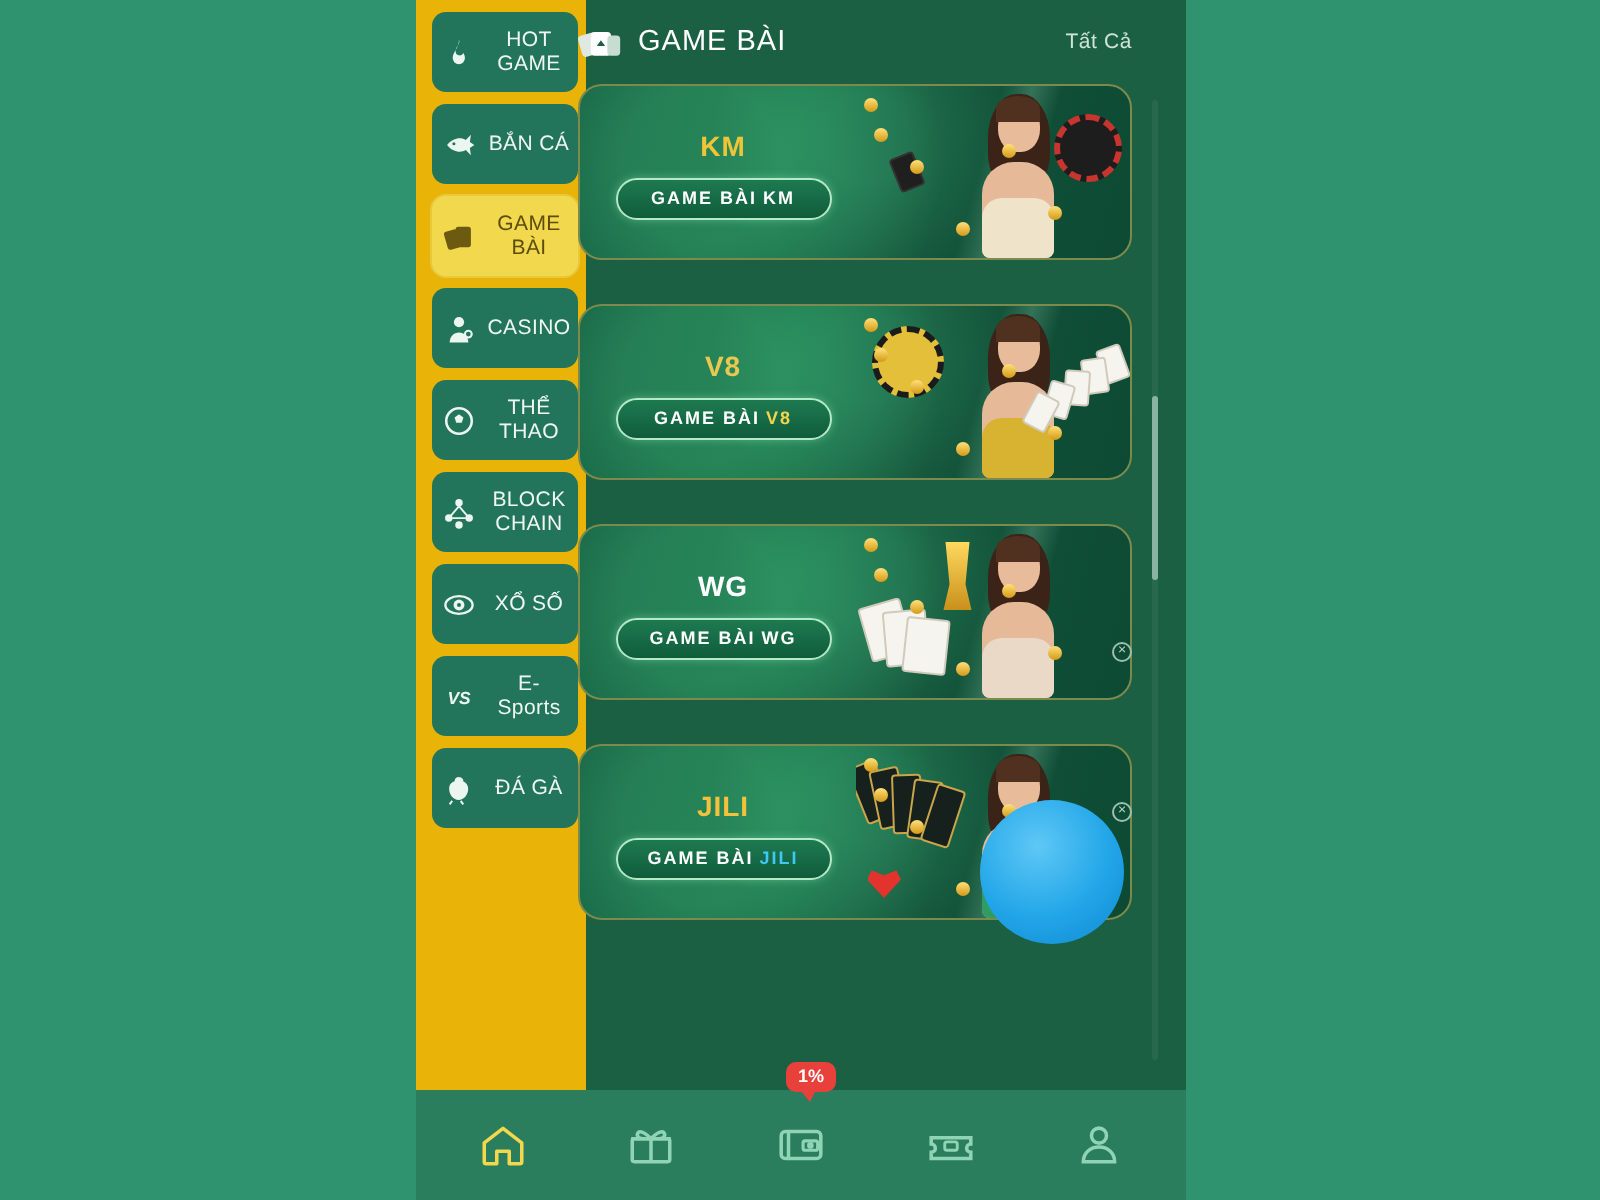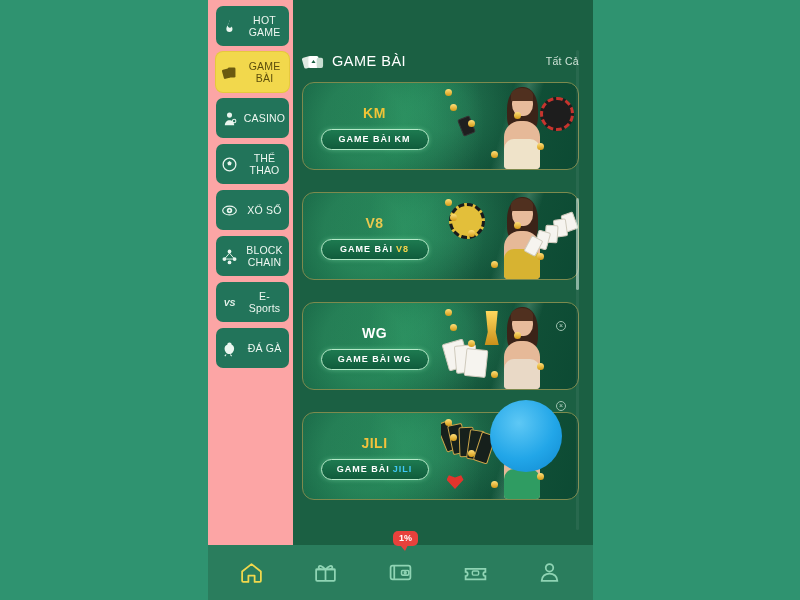--- a/index.html
+++ b/index.html
@@ -23,21 +23,21 @@
     background: #1b6043;
     overflow: hidden;
   }
 
   
   .sidebar {
     position: absolute;
     left: 0; top: 0;
     width: 85px; height: 545px;
     padding: 6px 0 0 8px;
-    background: #fca5a5;
+    background: #eab308;
     overflow: hidden;
   }
   .side-item {
     width: 73px; height: 40px;
     margin-bottom: 6px;
     background: #22745a;
     border-radius: 7px;
     display: flex;
     align-items: center;
     justify-content: flex-start;
@@ -65,24 +65,23 @@
     line-height: 12px;
     color: #eef7f1;
     letter-spacing: .2px;
     padding-right: 2px;
   }
   .side-item.active .side-lbl { color: #5c4d0c; }
 
   
   .main {
     position: absolute;
-    left: 85px; top: 0;
+    left: 72px; top: 0;
     width: 300px; height: 501px;
     overflow: hidden;
-    margin-top: 40px;
   }
   .main-head {
     height: 42px;
     display: flex;
     align-items: center;
     padding: 0 14px 0 9px;
     gap: 8px;
   }
   .head-ico { width: 22px; height: 16px; display: block; }
   .head-title {
@@ -380,20 +379,29 @@
 
     <div class="sidebar" id="sidebar">
         <div class="side-item">
           <span class="side-ico">
             <svg viewBox="0 0 20 20" width="17" height="17">
               <path d="M10 2c1 3-2 4-2 7a2.4 2.4 0 0 0 4.6 1c.6 1 .9 2 .9 3a3.6 3.6 0 0 1-7.2 0c0-4 3.7-5.5 3.7-11z" fill="#eaf6ef"></path>
             </svg>
           </span>
           <span class="side-lbl"><span>HOT</span><br><span>GAME</span></span>
         </div>
+        <div class="side-item">
+          <span class="side-ico">
+            <svg viewBox="0 0 20 20" width="17" height="17">
+              <path d="M3 10c3-4 8-5 11-3l3-3-.6 4.3L19 10l-2.6 1.7.6 4.3-3-3c-3 2-8 1-11-3z" fill="#eaf6ef"></path>
+              <circle cx="7" cy="9.3" r=".9" fill="#22745a"></circle>
+            </svg>
+          </span>
+          <span class="side-lbl"><span>BẮN CÁ</span></span>
+        </div>
         <div class="side-item active">
           <span class="side-ico">
             <svg viewBox="0 0 20 20" width="17" height="17">
               <rect x="2" y="6" width="8" height="11" rx="1.6" fill="#6b5a10" transform="rotate(-16 6 11)"></rect>
               <rect x="8" y="4" width="9" height="12" rx="1.6" fill="#6b5a10"></rect>
               <path d="M12.5 7 l2 2.8h-4z" fill="#6b5a10"></path>
             </svg>
           </span>
           <span class="side-lbl"><span>GAME</span><br><span>BÀI</span></span>
         </div>
@@ -408,42 +416,42 @@
           <span class="side-lbl"><span>CASINO</span></span>
         </div>
         <div class="side-item">
           <span class="side-ico">
             <svg viewBox="0 0 20 20" width="17" height="17">
               <circle cx="10" cy="10" r="7.5" fill="none" stroke="#eaf6ef" stroke-width="1.5"></circle>
               <path d="M10 6l2.6 1.9-1 3.1h-3.2l-1-3.1z" fill="#eaf6ef"></path>
             </svg>
           </span>
           <span class="side-lbl"><span>THỂ</span><br><span>THAO</span></span>
-        </div>
-        <div class="side-item">
-          <span class="side-ico">
-            <svg viewBox="0 0 20 20" width="17" height="17">
-              <ellipse cx="10" cy="10" rx="8" ry="5.2" fill="none" stroke="#eaf6ef" stroke-width="1.4"></ellipse>
-              <circle cx="10" cy="10" r="3.2" fill="#eaf6ef"></circle>
-              <circle cx="10" cy="10" r="1.2" fill="#22745a"></circle>
-            </svg>
-          </span>
-          <span class="side-lbl"><span>XỔ SỐ</span></span>
         </div>
         <div class="side-item">
           <span class="side-ico">
             <svg viewBox="0 0 20 20" width="17" height="17">
               <circle cx="10" cy="4" r="2.2" fill="#eaf6ef"></circle>
               <circle cx="4" cy="13" r="2.2" fill="#eaf6ef"></circle>
               <circle cx="16" cy="13" r="2.2" fill="#eaf6ef"></circle>
               <circle cx="10" cy="17" r="2.2" fill="#eaf6ef"></circle>
               <path d="M10 6l-6 7M10 6l6 7M6 13h8" stroke="#eaf6ef" stroke-width="1.1" fill="none"></path>
             </svg>
           </span>
           <span class="side-lbl"><span>BLOCK</span><br><span>CHAIN</span></span>
+        </div>
+        <div class="side-item">
+          <span class="side-ico">
+            <svg viewBox="0 0 20 20" width="17" height="17">
+              <ellipse cx="10" cy="10" rx="8" ry="5.2" fill="none" stroke="#eaf6ef" stroke-width="1.4"></ellipse>
+              <circle cx="10" cy="10" r="3.2" fill="#eaf6ef"></circle>
+              <circle cx="10" cy="10" r="1.2" fill="#22745a"></circle>
+            </svg>
+          </span>
+          <span class="side-lbl"><span>XỔ SỐ</span></span>
         </div>
         <div class="side-item">
           <span class="side-ico">
             <svg viewBox="0 0 24 16" width="21" height="15">
               <text x="12" y="12.5" font-size="11" font-weight="bold" font-style="italic" text-anchor="middle" fill="#eaf6ef" font-family="Liberation Sans">VS</text>
             </svg>
           </span>
           <span class="side-lbl"><span>E-</span><br><span>Sports</span></span>
         </div>
         <div class="side-item">

